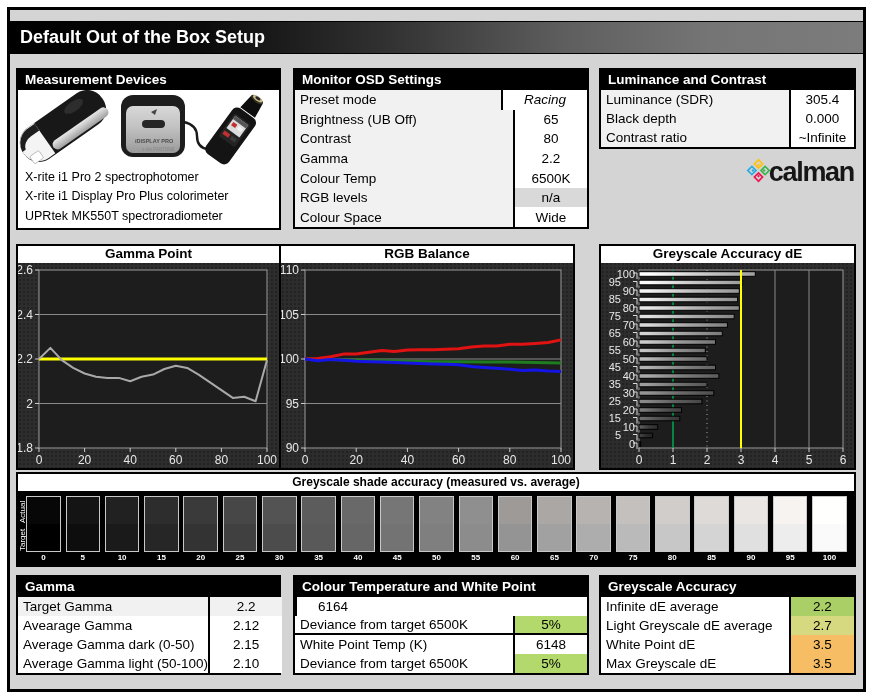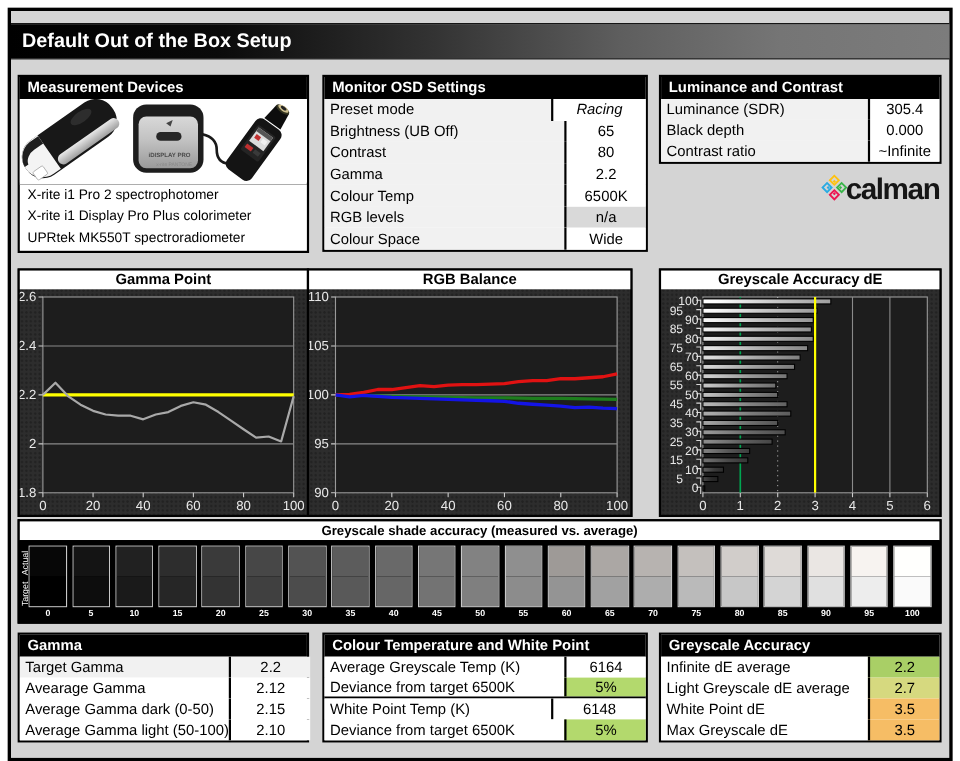--- a/index.html
+++ b/index.html
@@ -567,30 +567,29 @@
         <div class="lbl" style="background:#fff;">Average Gamma light (50-100)</div>
         <div class="val" style="width:74px;">2.10</div>
       </div>
   </div>
 </div>
 
 <div class="panel" style="left:293px;top:575px;width:296px;height:100px;">
   <div class="phead">Colour Temperature and White Point</div>
   <div class="trows" style="grid-template-rows:repeat(4,1fr);height:76px;">
     <div class="trow">
-        <div class="lbl" style="background:#fff;">Average Greyscale Temp (K)</div>
         <div class="val" style="width:74px;">6164</div>
       </div>
     <div class="trow" style="border-bottom:2px solid #000;">
         <div class="lbl" style="background:#fff;">Deviance from target 6500K</div>
         <div class="val" style="width:74px;background:#b3d96d;">5%</div>
       </div>
     <div class="trow">
         <div class="lbl" style="background:#fff;">White Point Temp (K)</div>
-        <div class="val" style="width:86px;">6148</div>
+        <div class="val" style="width:74px;">6148</div>
       </div>
     <div class="trow">
         <div class="lbl" style="background:#fff;">Deviance from target 6500K</div>
         <div class="val" style="width:74px;background:#b3d96d;">5%</div>
       </div>
   </div>
 </div>
 
 <div class="panel" style="left:599px;top:575px;width:257px;height:100px;">
   <div class="phead">Greyscale Accuracy</div>

